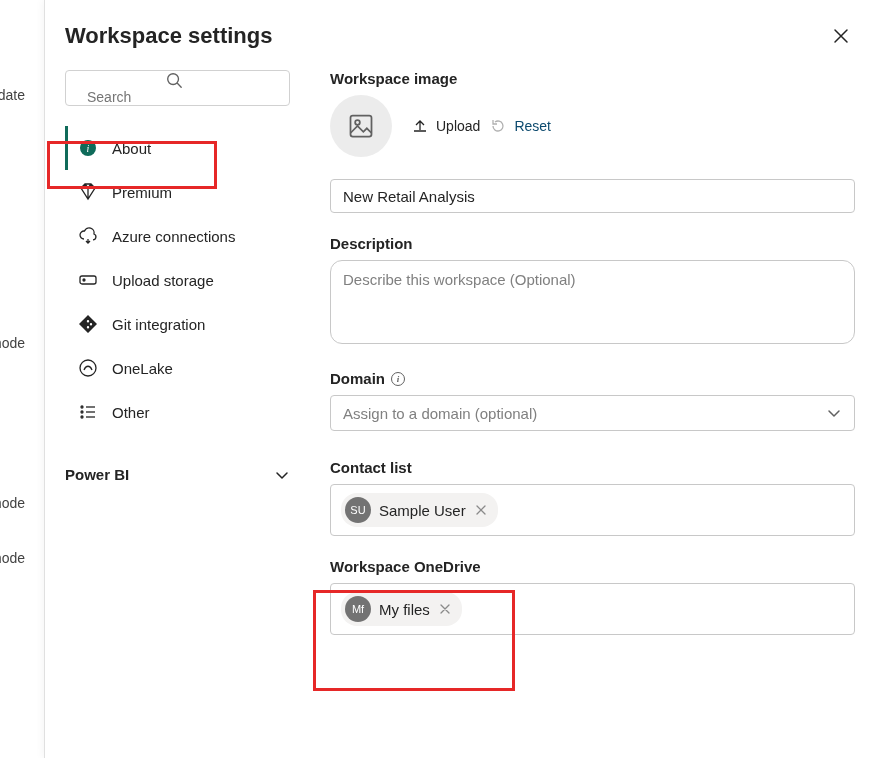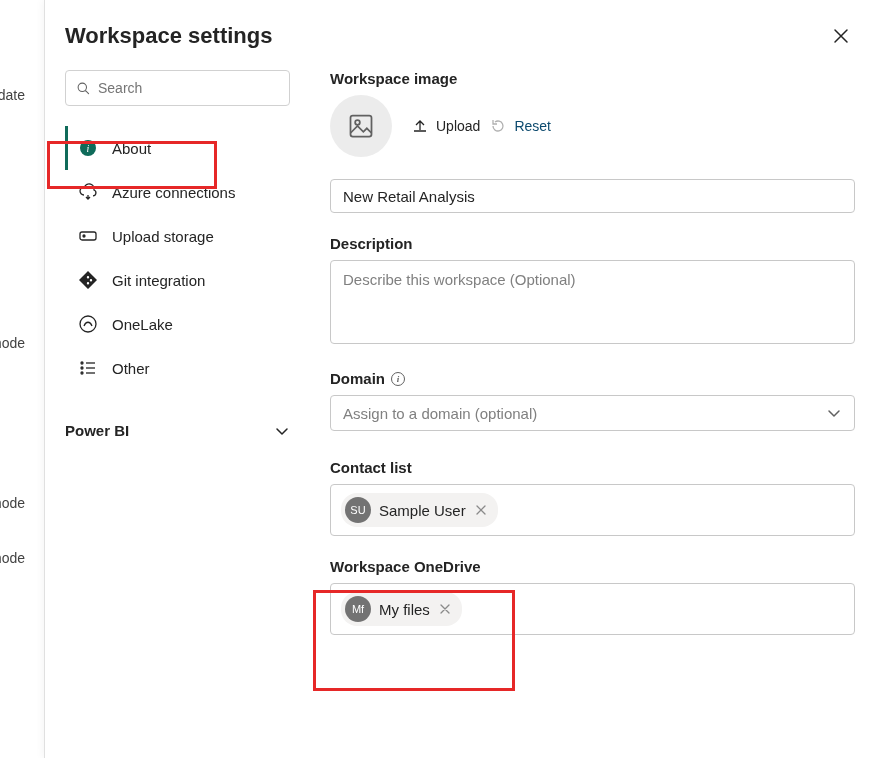--- a/index.html
+++ b/index.html
@@ -29,20 +29,21 @@
 
     .columns { display: flex; gap: 40px; }
     .sidebar { width: 225px; flex: 0 0 225px; }
     .search-wrap {
       border: 1px solid #d1d1d1;
       border-radius: 4px;
       height: 36px;
       display: flex; align-items: center;
       padding: 0 10px; margin-bottom: 20px;
       color: #616161;
+      flex-direction: column;
     }
     .search-wrap svg { width: 18px; height: 18px; stroke: #616161; fill: none; margin-right: 8px; }
     .search-wrap input { border: none; outline: none; flex: 1; font-size: 14px; color: #616161; background: transparent; }
 
     .nav { list-style: none; }
     .nav-item {
       display: flex; align-items: center;
       height: 44px; padding: 0 10px;
       cursor: pointer;
       font-size: 15px;
@@ -76,21 +77,21 @@
 
     .text-input {
       width: 100%; height: 34px;
       border: 1px solid #c8c8c8; border-radius: 4px;
       padding: 0 12px; font-size: 15px;
       color: #242424; background:#fff;
       margin-bottom: 22px;
     }
     .textarea {
       width: 100%; height: 84px;
-      border: 1px solid #c8c8c8; border-radius: 4px;
+      border: 1px solid #c8c8c8; border-radius: 12px;
       padding: 10px 12px; font-size: 15px;
       color: #242424; background:#fff;
       margin-bottom: 22px; resize: none;
       font-family: inherit;
     }
     .textarea::placeholder, .select-ph { color: #808080; }
 
     .select {
       width: 100%; height: 36px;
       border: 1px solid #c8c8c8; border-radius: 4px;
@@ -147,20 +148,28 @@
           </svg>
         <input placeholder="Search" style="">
       </div>
 
       <ul class="nav">
         <li class="nav-item active">
           <span class="nav-icon">
               <span class="about-dot">i</span>
             </span>
           <span>About</span>
+        </li>
+        <li class="nav-item">
+          <span class="nav-icon">
+              <svg viewBox="0 0 20 20" fill="none" stroke="#242424" stroke-width="1.3">
+                <path d="M3 6 L7 2 L13 2 L17 6 L10 17 Z M3 6 H17 M7 2 L10 6 L13 2 M10 6 V17"></path>
+              </svg>
+            </span>
+          <span>Premium</span>
         </li>
         <li class="nav-item">
           <span class="nav-icon">
               <svg viewBox="0 0 20 20" fill="none" stroke="#242424" stroke-width="1.3">
                 <path d="M6 13a4 4 0 1 1 .5-7.97A5 5 0 0 1 16 8a3 3 0 0 1-1 5.8"></path>
                 <path d="M10 13v4 M8 15l2 2 2-2"></path>
               </svg>
             </span>
           <span>Azure connections</span>
         </li>

